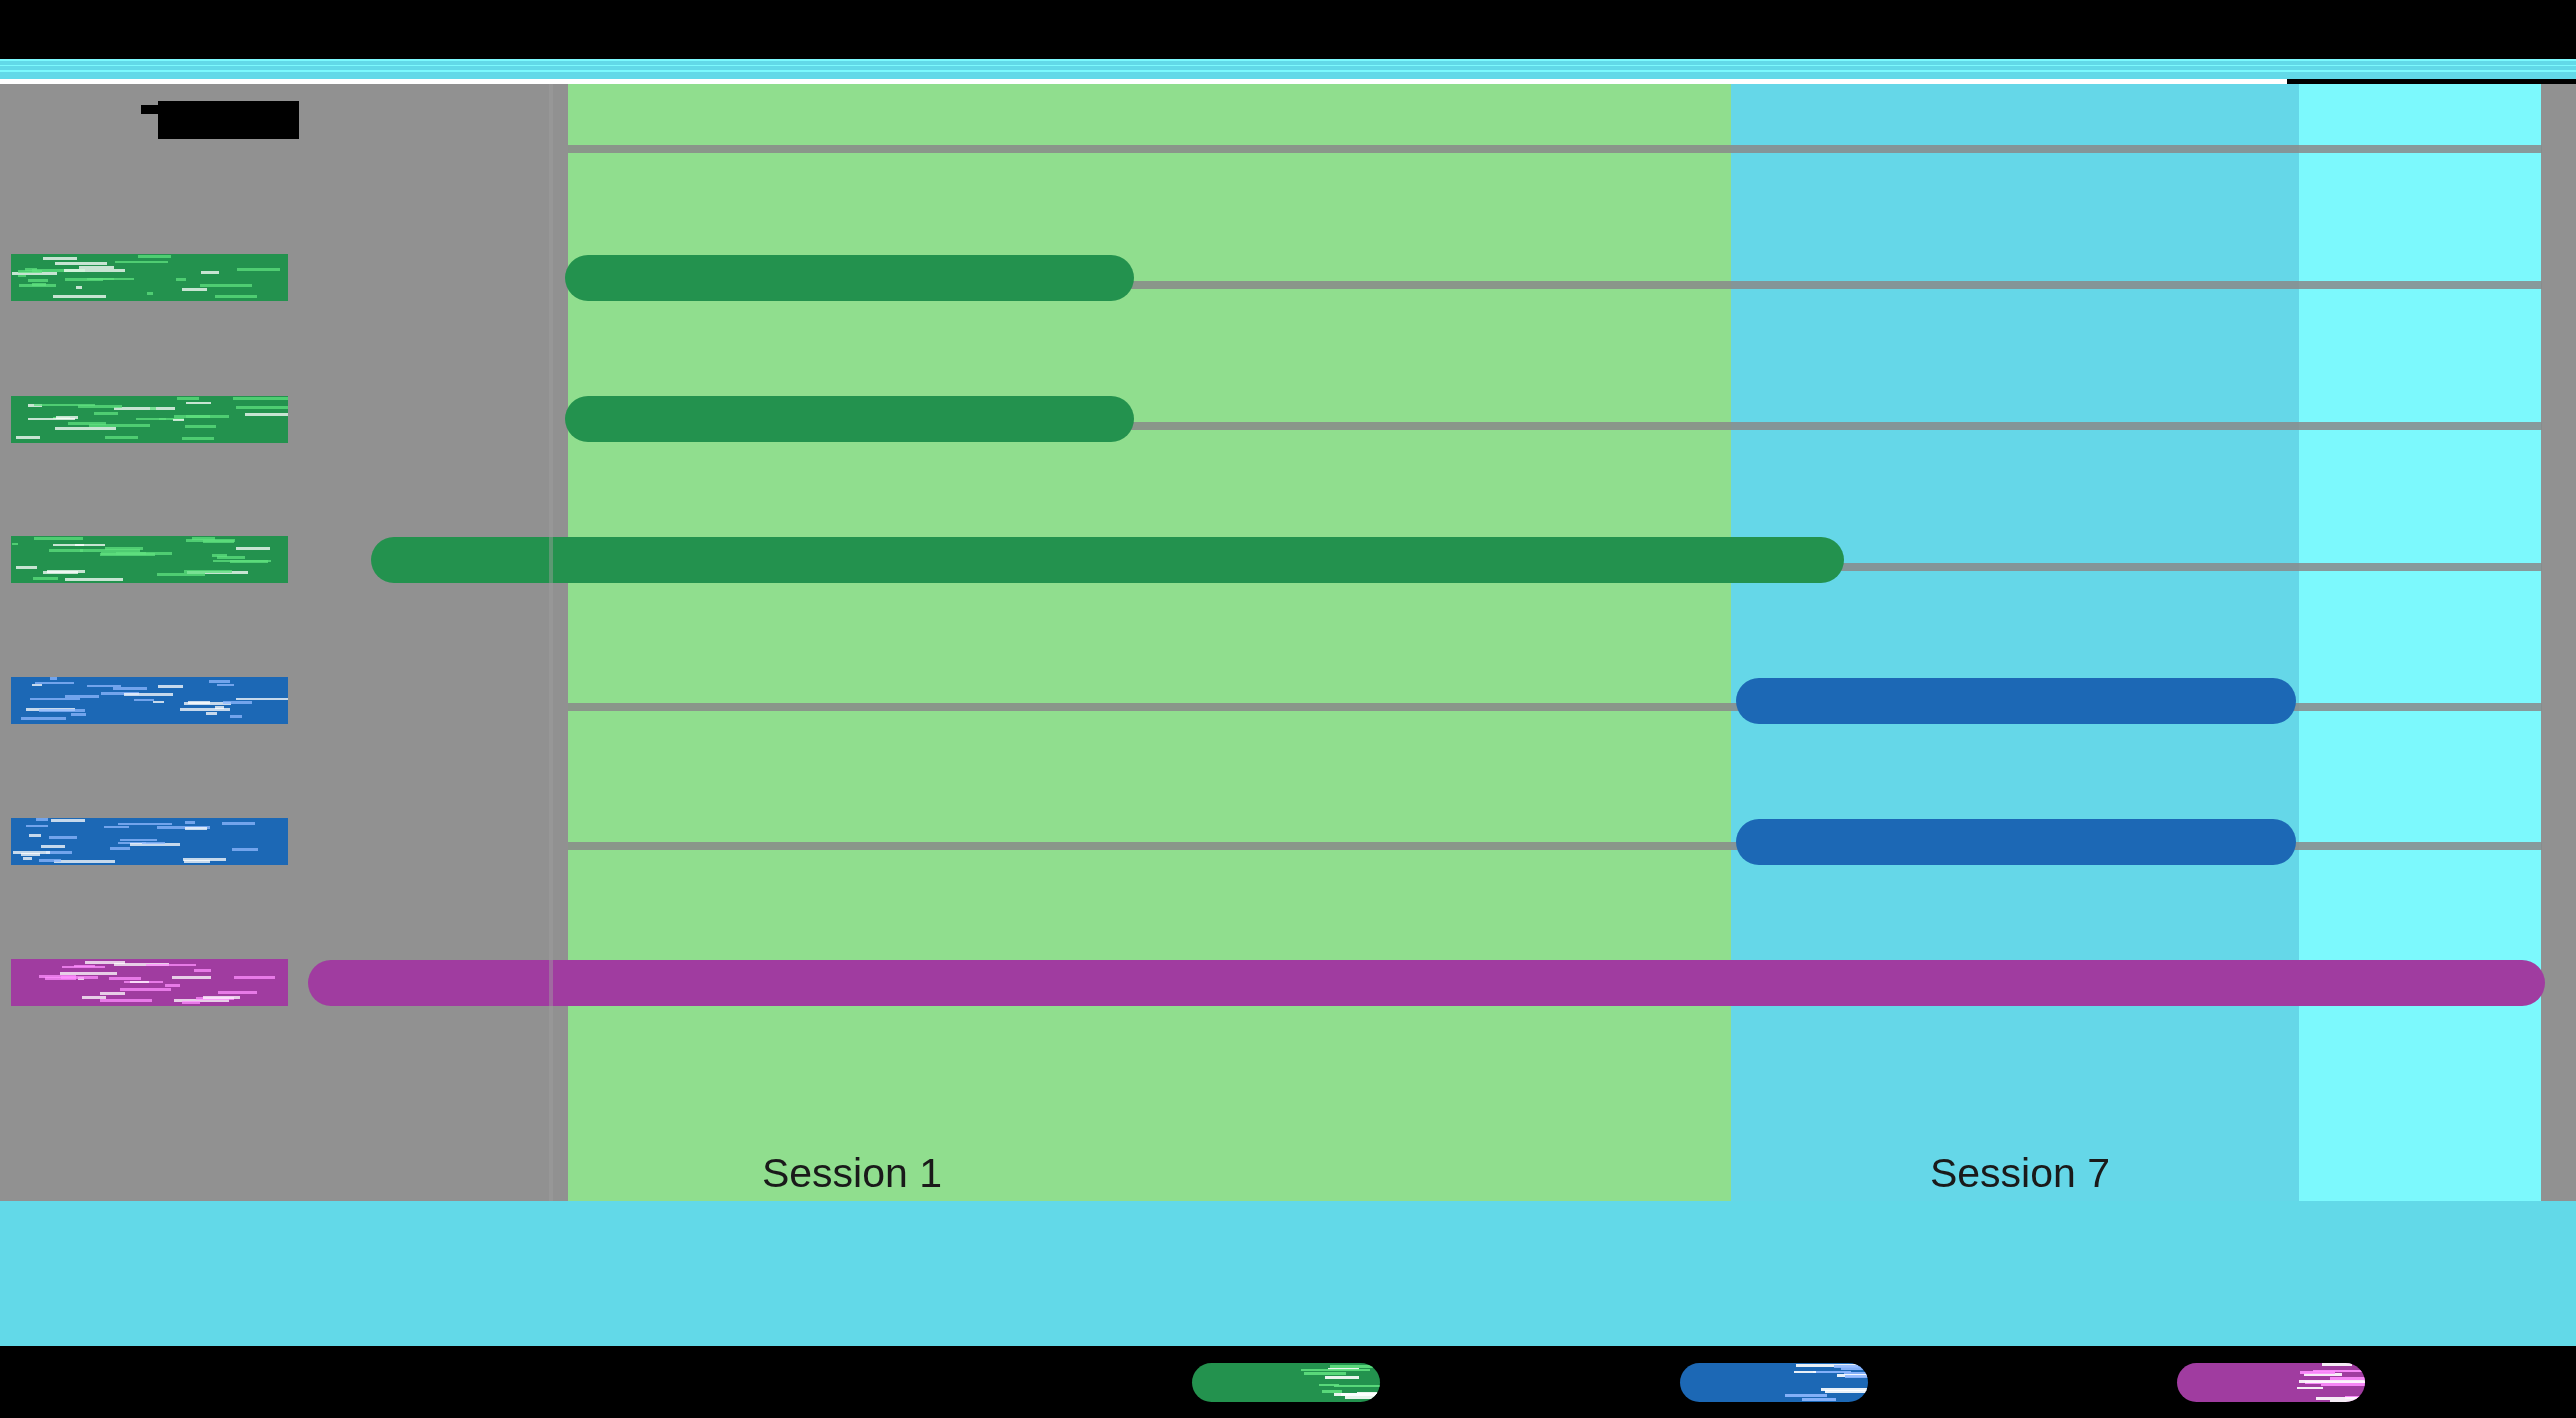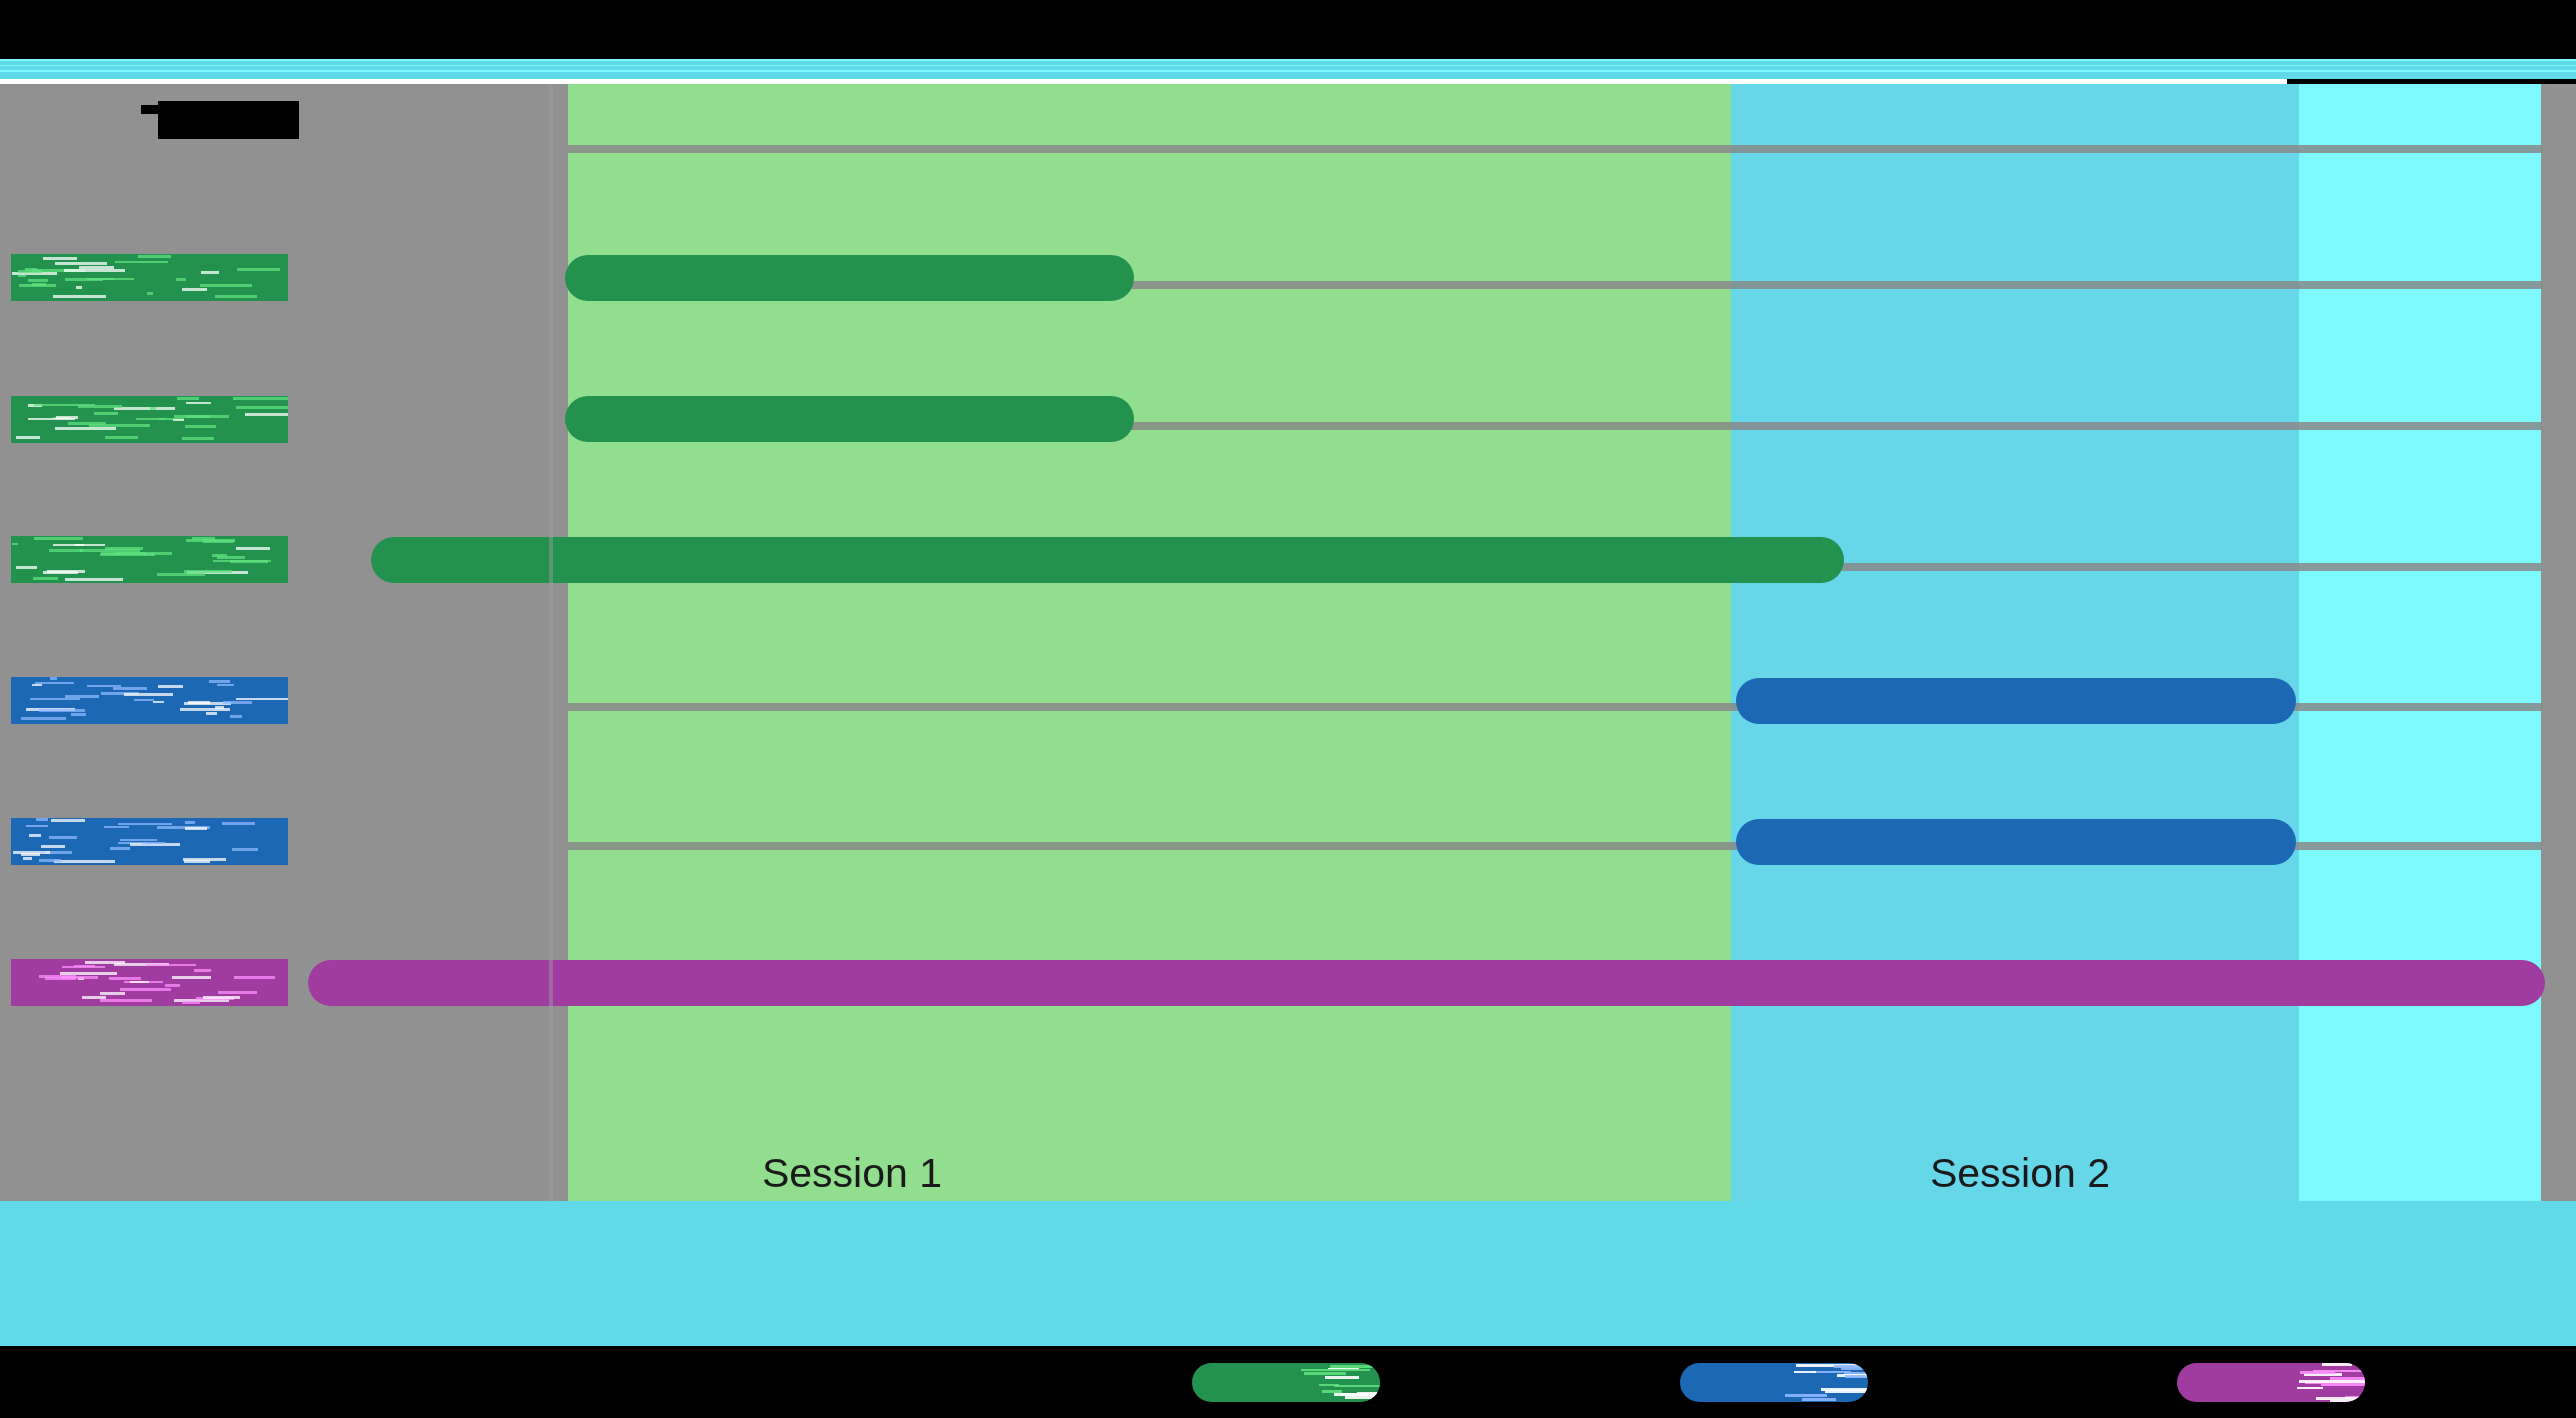--- a/index.html
+++ b/index.html
@@ -254,21 +254,21 @@
           <div class="nz" style="left: 74px; top: 1.9px; width: 40px; background: rgb(255, 255, 255);"></div>
           <div class="nz" style="left: 135px; top: 4.7px; width: 50px; background: rgb(255, 143, 255);"></div>
           <div class="nz" style="left: 50px; top: 17px; width: 37px; background: rgb(255, 143, 255);"></div>
         </div>
       </div>
 
     <div class="titlebox" style="left:158px;top:17px;width:141px;height:38px;"></div>
     <div class="titlebox" style="left:141px;top:20.6px;width:19px;height:9.4px;"></div>
 
     <div class="sesslabel" style="left:852px;">Session 1</div>
-    <div class="sesslabel" style="left:2020px;">Session 2</div>
+    <div class="sesslabel" style="left:2020px;">Session 7</div>
 
     <div class="vsplit" style="left:549px;top:0;height:1117px;"></div>
   </div>
 
   <div class="legend"></div>
   <div class="legend-row"></div>
   <div id="legend-swatches">
       <div class="swatch" title="[redacted-green]" style="left: 1192px; background: rgb(35, 146, 78);">
         <div class="nz" style="left: 130px; top: 27px; width: 20px; background: rgb(95, 224, 127);"></div>
         <div class="nz" style="left: 138px; top: 1.9px; width: 57px; background: rgb(95, 224, 127);"></div>

